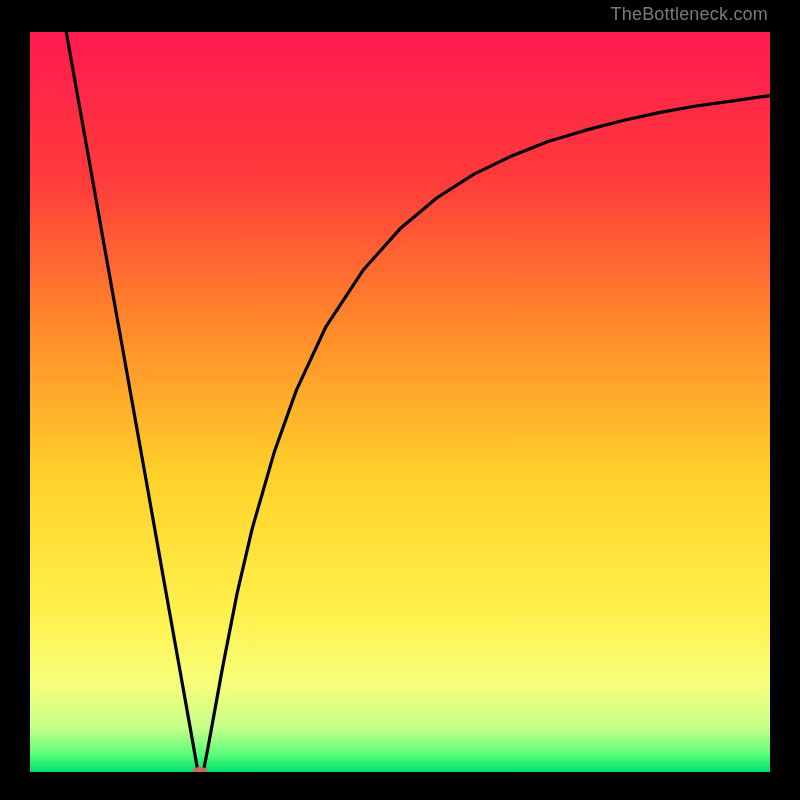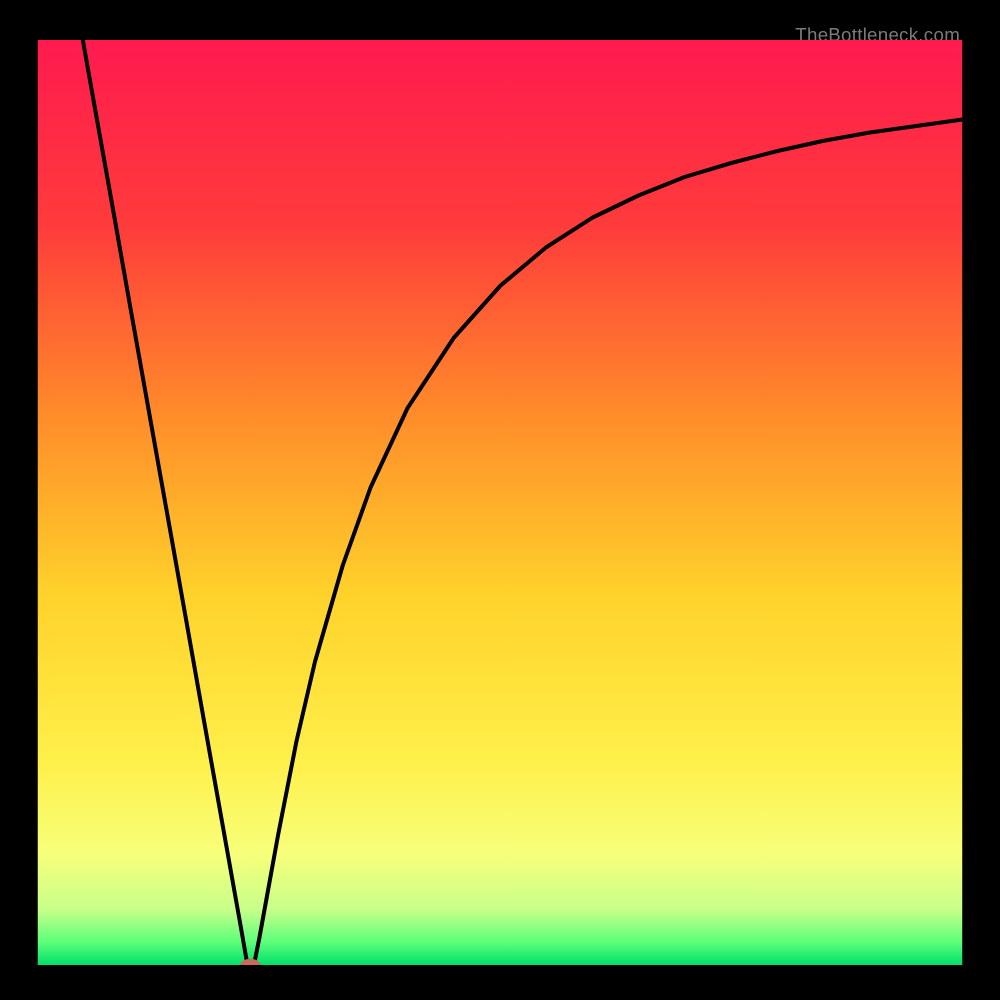--- a/index.html
+++ b/index.html
@@ -23,24 +23,23 @@
     left: 0;
     top: 0;
     width: 740px;
     height: 740px;
   }
   .attribution {
     position: absolute;
     top: 4px;
     right: 32px;
     color: #7a7a7a;
-    font-size: 15px;
+    font-size: 18px;
     font-weight: 500;
     letter-spacing: 0.2px;
-    margin-top: 16px;
   }
   svg { display: block; }
 </style>
 </head>
 <body>
 
 <div class="attribution">TheBottleneck.com</div>
 
 <div class="frame">
   <svg class="plot-area" viewBox="0 0 740 740" width="740" height="740" preserveAspectRatio="none">

